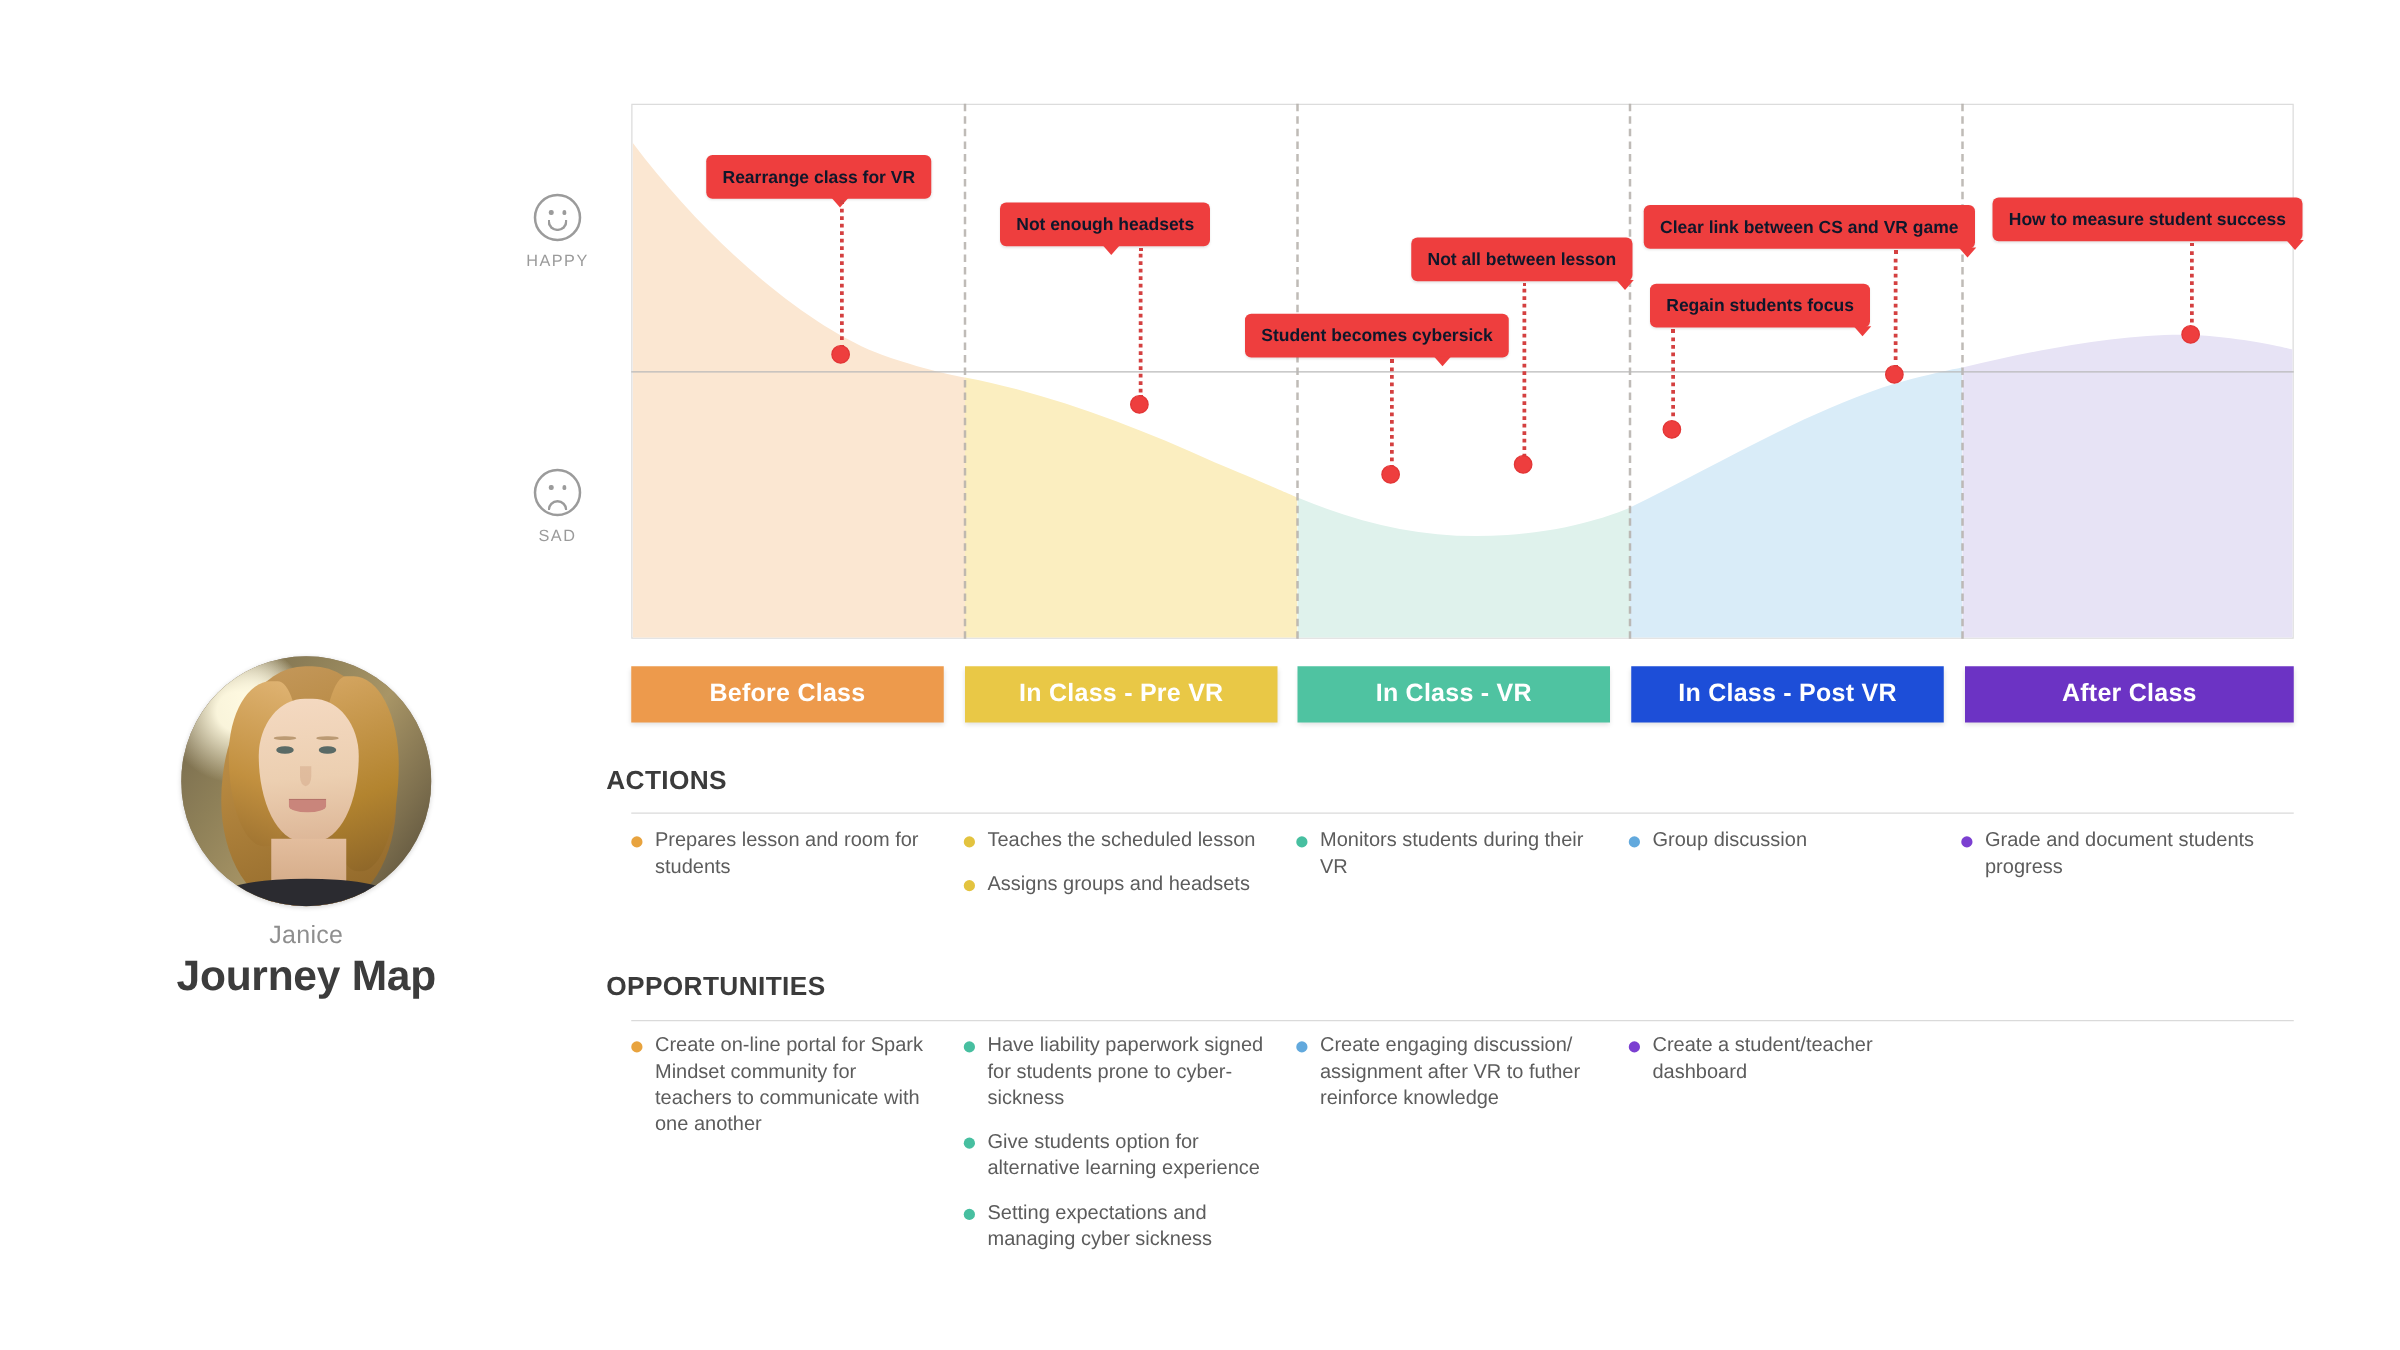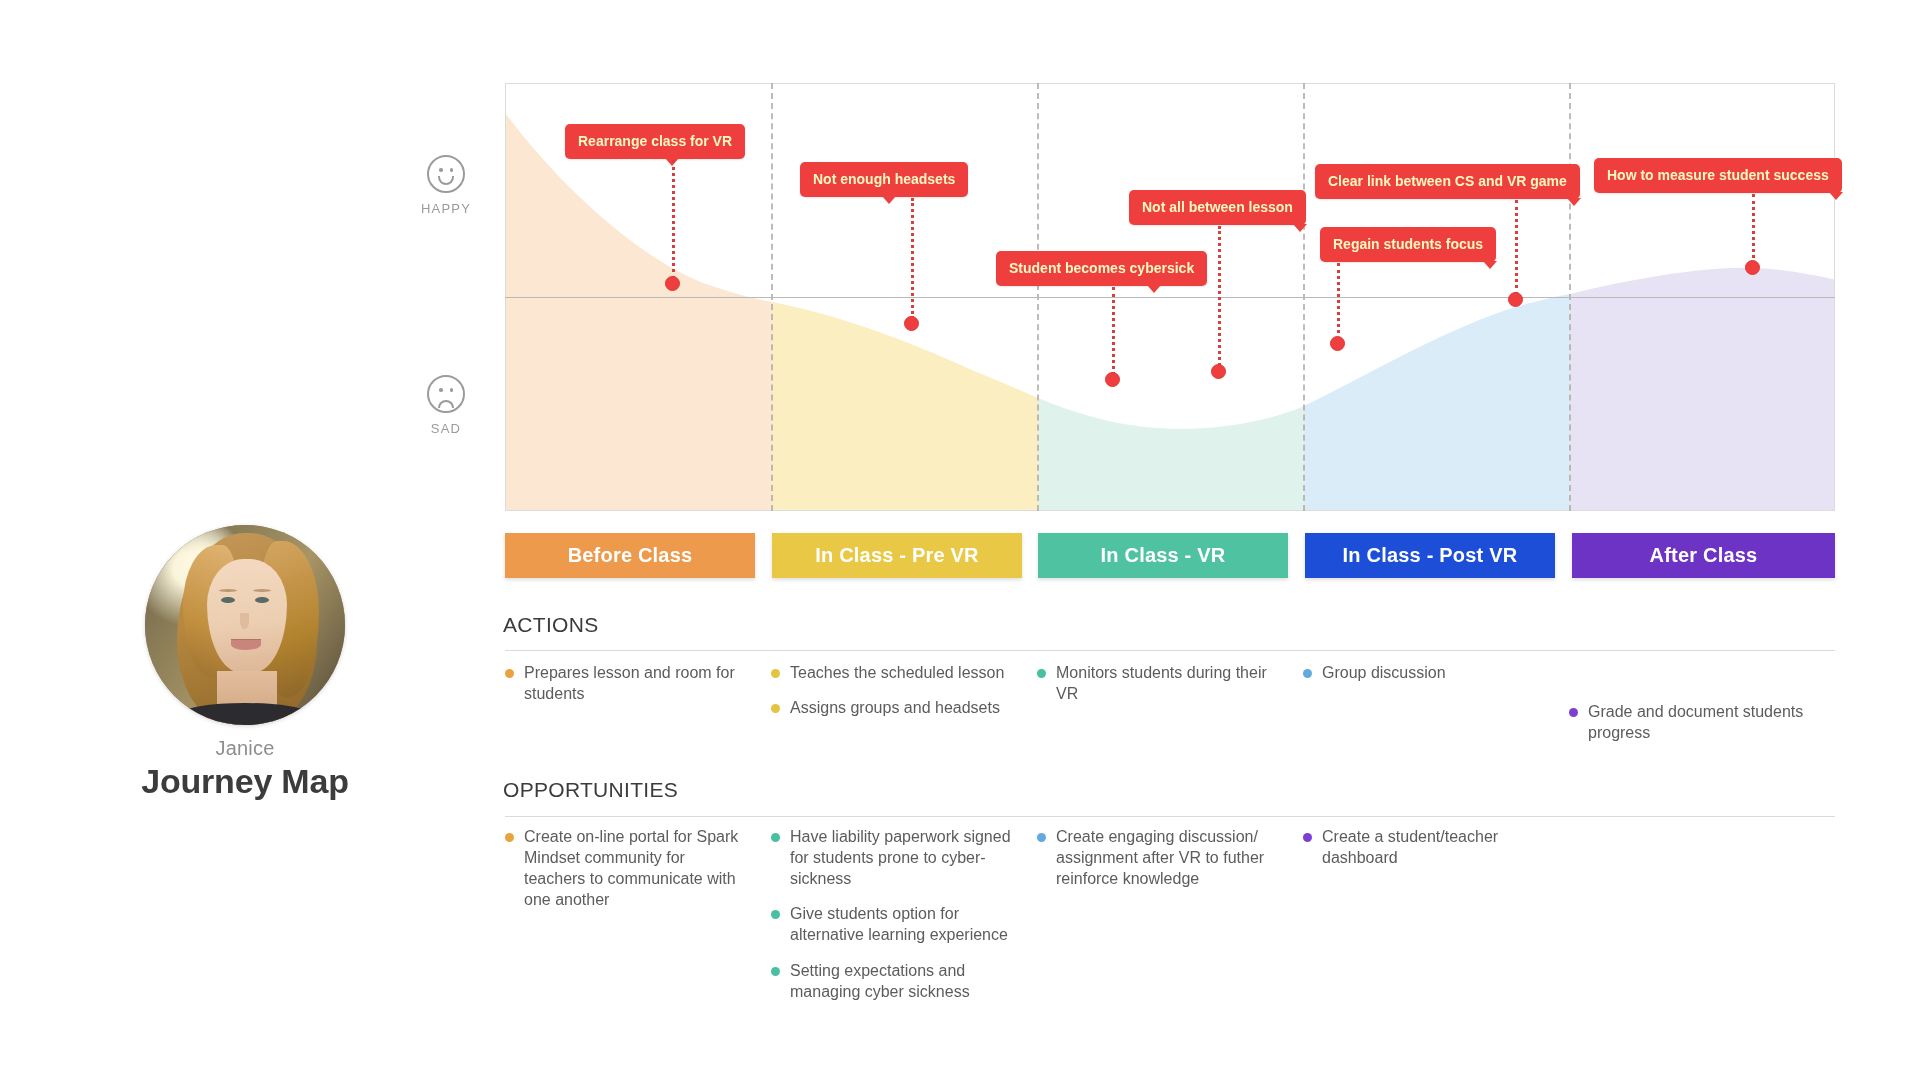--- a/index.html
+++ b/index.html
@@ -207,21 +207,21 @@
     width: 1330px;
     height: 1px;
     background: #b9b9b9;
   }
 
   
   .pp { position: absolute; }
   .pp-box {
     position: relative;
     background: #ee3e3e;
-    color: #fef9c3;
+    color: #0f172a;
     font-size: 14px;
     font-weight: 700;
     line-height: 1;
     padding: 10px 13px 11px;
     border-radius: 5px;
     white-space: nowrap;
     box-shadow: 0 1px 2px rgba(0,0,0,0.10);
   }
   .pp-box::after {
     content: "";
@@ -256,23 +256,23 @@
     color: #ffffff;
     font-size: 20px;
     font-weight: 600;
     letter-spacing: 0.2px;
     box-shadow: 0 2px 4px rgba(0,0,0,0.13);
   }
 
   
   .section-title {
     position: absolute;
-    left: 503px;
+    left: 485px;
     font-size: 21px;
-    font-weight: 400;
+    font-weight: 700;
     color: #3b3b3b;
     letter-spacing: 0.3px;
   }
   .section-rule {
     position: absolute;
     left: 505px;
     width: 1330px;
     height: 1px;
     background: #dadada;
   }
@@ -450,21 +450,21 @@
           <span class="bullet-dot" style="background: rgb(71, 191, 160);"></span>
           <span class="bullet-text">Monitors students during their VR</span>
         </div>
       </div>
       <div class="col" style="width: 266px;">
         <div class="bullet-row">
           <span class="bullet-dot" style="background: rgb(98, 169, 221);"></span>
           <span class="bullet-text">Group discussion</span>
         </div>
       </div>
-      <div class="col" style="width: 266px; margin-top: 39px;">
+      <div class="col" style="width: 266px;">
         <div class="bullet-row">
           <span class="bullet-dot" style="background: rgb(123, 63, 209);"></span>
           <span class="bullet-text">Grade and document students progress</span>
         </div>
       </div>
     </div>
 
   <div class="section-title" style="top:778px;">OPPORTUNITIES</div>
   <div class="section-rule" style="top:816px;"></div>
   <div class="cols" id="opps-cols" style="top:826px;">

